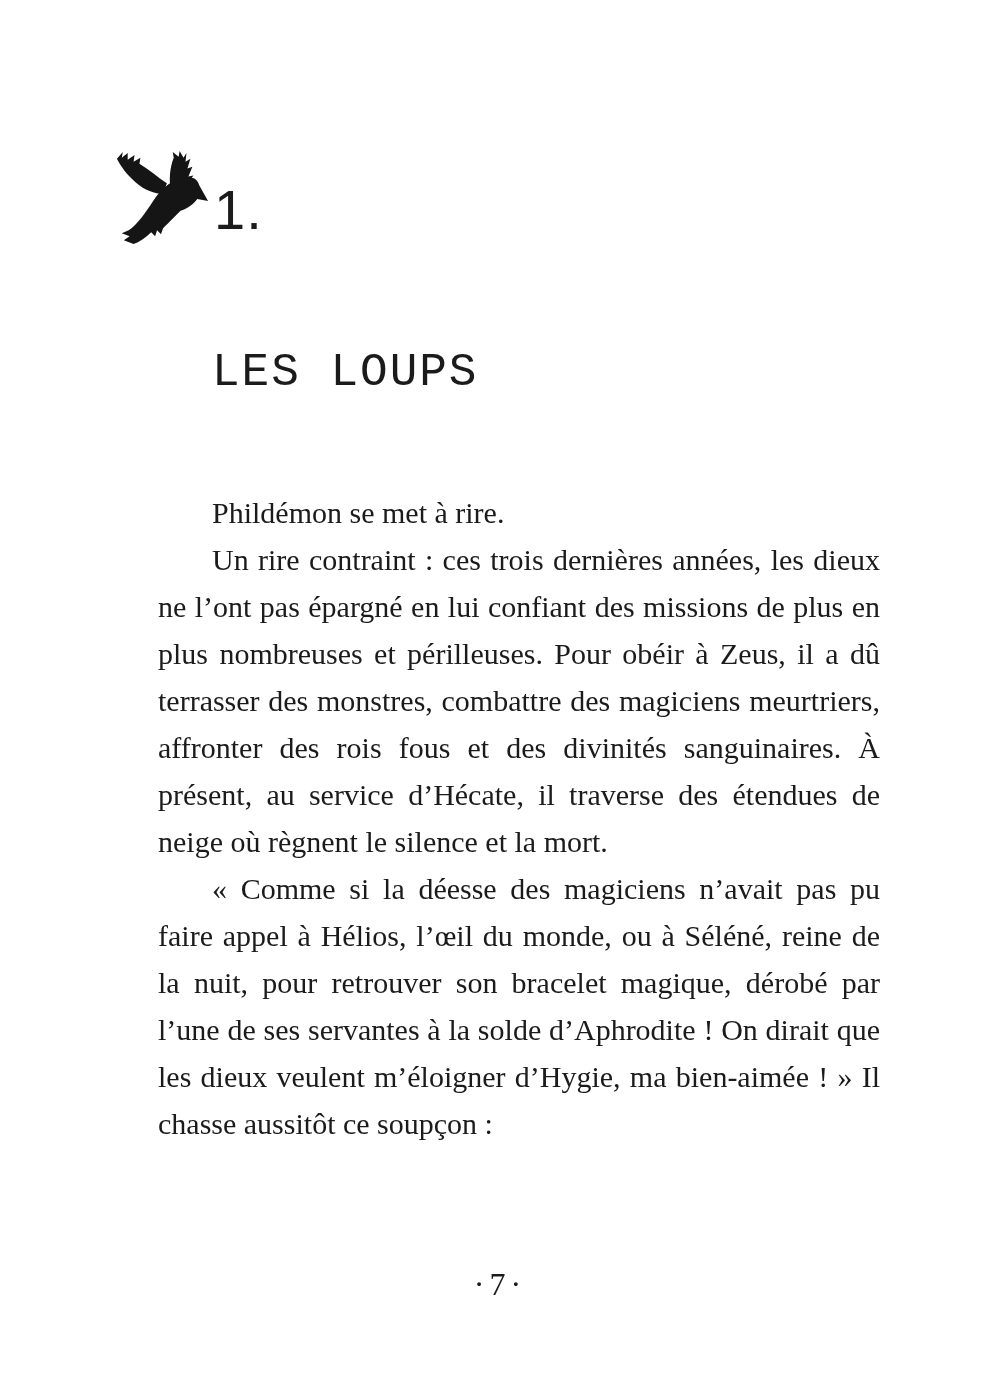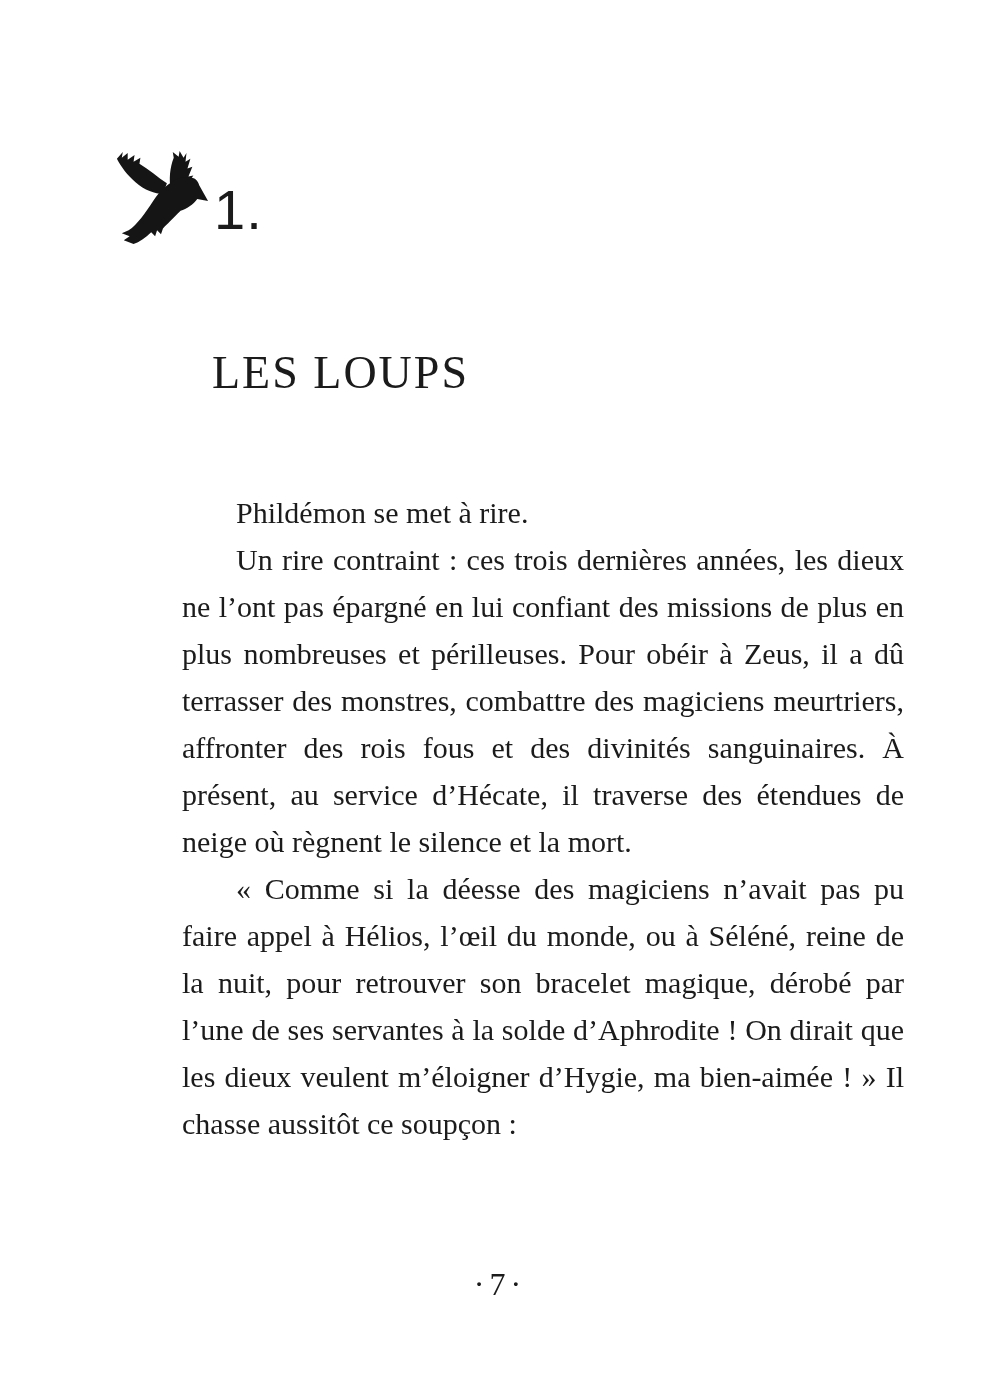--- a/index.html
+++ b/index.html
@@ -36,41 +36,40 @@
     font-size: 56px;
     font-weight: 400;
     line-height: 60px;
     color: #1b1b1b;
     letter-spacing: 1px;
   }
   .chapter-title {
     position: absolute;
     left: 212px;
     top: 316px;
-    font-family: Liberation Serif, serif;
+    font-family: Liberation Mono, monospace;
     font-size: 46px;
     font-weight: 400;
     line-height: 52px;
     letter-spacing: 2px;
     color: #1b1b1b;
     white-space: nowrap;
   }
   .body-text {
     position: absolute;
     left: 158px;
     top: 489px;
     width: 722px;
     font-family: "Liberation Serif", serif;
     font-size: 30px;
     line-height: 47px;
     text-align: justify;
     color: #1b1b1b;
     -webkit-hyphens: auto;
     hyphens: auto;
-    margin-left: 24px;
   }
   .body-text p {
     margin: 0;
     padding: 0;
     text-indent: 54px;
   }
   .page-footer {
     position: absolute;
     left: 0;
     top: 1266px;

